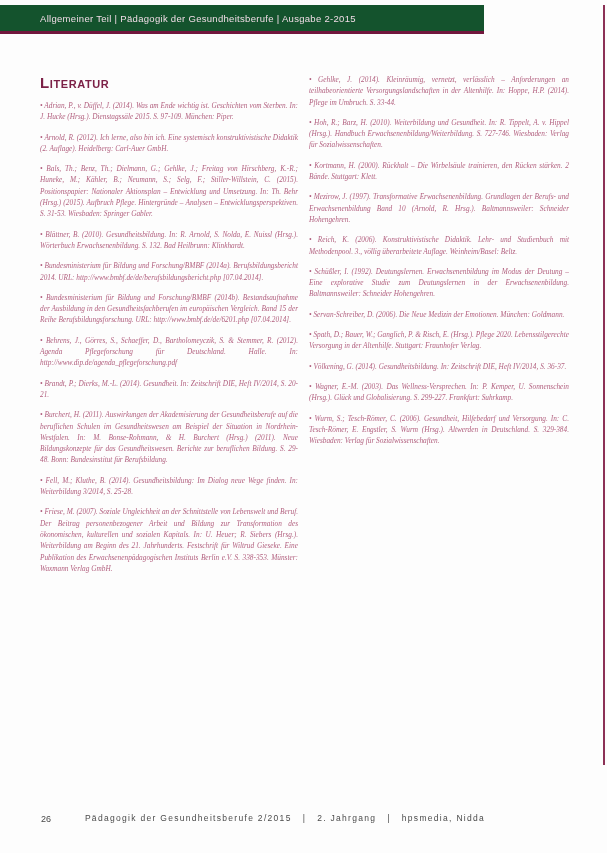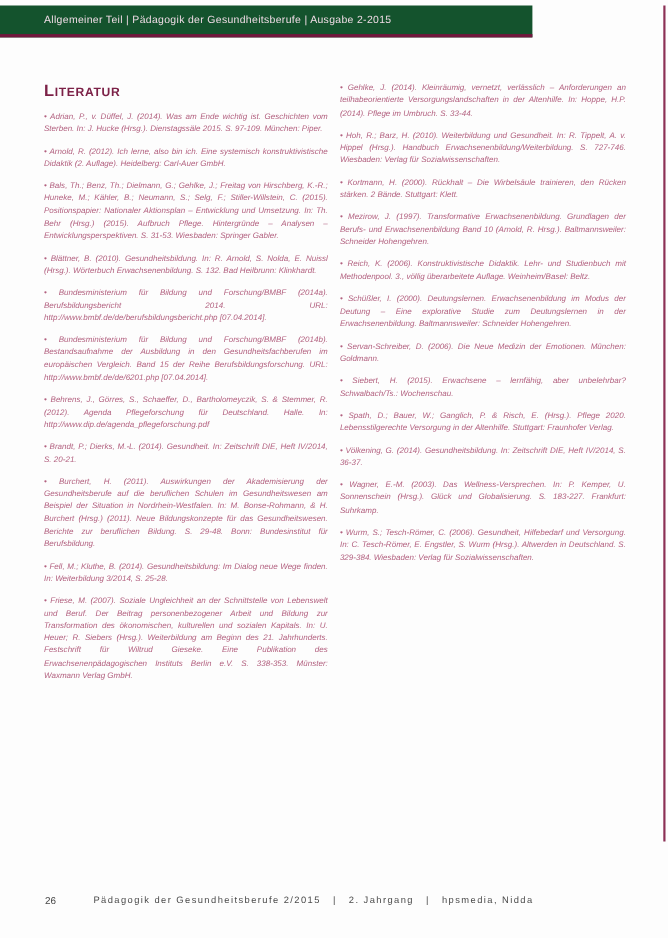--- a/index.html
+++ b/index.html
@@ -34,21 +34,21 @@
     font-size:15px; font-weight:600; letter-spacing:0.6px;
     margin:0 0 9px 0;
     font-family:"Liberation Sans", sans-serif;
   }
   .ref {
     font-style:italic;
     font-size:7.3px; line-height:11.3px;
     color:#b2607f;
     text-align:justify;
     margin:0 0 9px 0;
-    font-family:Liberation Sans, sans-serif;
+    font-family:Liberation Serif, serif;
   }
   .footer { position:absolute; top:813px; left:0; width:538px; height:20px; }
   .page-num {
     position:absolute; left:41px; top:1px;
     font-size:9px; color:#474747;
     font-family:"Liberation Sans", sans-serif;
   }
   .footer-line {
     text-align:center;
     font-size:8.5px; letter-spacing:1.3px; color:#4a4a4a;
@@ -80,25 +80,24 @@
   <p class="ref">• Fell, M.; Kluthe, B. (2014). Gesundheitsbildung: Im Dialog neue Wege finden. In: Weiterbildung 3/2014, S. 25-28.</p>
   <p class="ref">• Friese, M. (2007). Soziale Ungleichheit an der Schnittstelle von Lebenswelt und Beruf. Der Beitrag personenbezogener Arbeit und Bildung zur Transformation des ökonomischen, kulturellen und sozialen Kapitals. In: U. Heuer; R. Siebers (Hrsg.). Weiterbildung am Beginn des 21. Jahrhunderts. Festschrift für Wiltrud Gieseke. Eine Publikation des Erwachsenenpädagogischen Instituts Berlin e.V. S. 338-353. Münster: Waxmann Verlag GmbH.</p>
 </div>
 
 <div class="col col-right">
   <p class="ref">• Gehlke, J. (2014). Kleinräumig, vernetzt, verlässlich – Anforderungen an teilhabeorientierte Versorgungslandschaften in der Altenhilfe. In: Hoppe, H.P. (2014). Pflege im Umbruch. S. 33-44.</p>
   <p class="ref">• Hoh, R.; Barz, H. (2010). Weiterbildung und Gesundheit. In: R. Tippelt, A. v. Hippel (Hrsg.). Handbuch Erwachsenenbildung/Weiterbildung. S. 727-746. Wiesbaden: Verlag für Sozialwissenschaften.</p>
   <p class="ref">• Kortmann, H. (2000). Rückhalt – Die Wirbelsäule trainieren, den Rücken stärken. 2 Bände. Stuttgart: Klett.</p>
   <p class="ref">• Mezirow, J. (1997). Transformative Erwachsenenbildung. Grundlagen der Berufs- und Erwachsenenbildung Band 10 (Arnold, R. Hrsg.). Baltmannsweiler: Schneider Hohengehren.</p>
   <p class="ref">• Reich, K. (2006). Konstruktivistische Didaktik. Lehr- und Studienbuch mit Methodenpool. 3., völlig überarbeitete Auflage. Weinheim/Basel: Beltz.</p>
-  <p class="ref">• Schüßler, I. (2000). Deutungslernen. Erwachsenenbildung im Modus der Deutung – Eine explorative Studie zum Deutungslernen in der Erwachsenenbildung. Baltmannsweiler: Schneider Hohengehren.</p>
+  <p class="ref">• Schüßler, I. (1992). Deutungslernen. Erwachsenenbildung im Modus der Deutung – Eine explorative Studie zum Deutungslernen in der Erwachsenenbildung. Baltmannsweiler: Schneider Hohengehren.</p>
   <p class="ref">• Servan-Schreiber, D. (2006). Die Neue Medizin der Emotionen. München: Goldmann.</p>
-  <p class="ref">• Siebert, H. (2015). Erwachsene – lernfähig, aber unbelehrbar? Schwalbach/Ts.: Wochenschau.</p>
   <p class="ref">• Spath, D.; Bauer, W.; Ganglich, P. &amp; Risch, E. (Hrsg.). Pflege 2020. Lebensstilgerechte Versorgung in der Altenhilfe. Stuttgart: Fraunhofer Verlag.</p>
   <p class="ref">• Völkening, G. (2014). Gesundheitsbildung. In: Zeitschrift DIE, Heft IV/2014, S. 36-37.</p>
-  <p class="ref">• Wagner, E.-M. (2003). Das Wellness-Versprechen. In: P. Kemper, U. Sonnenschein (Hrsg.). Glück und Globalisierung. S. 183-227. Frankfurt: Suhrkamp.</p>
+  <p class="ref">• Wagner, E.-M. (2003). Das Wellness-Versprechen. In: P. Kemper, U. Sonnenschein (Hrsg.). Glück und Globalisierung. S. 299-227. Frankfurt: Suhrkamp.</p>
   <p class="ref">• Wurm, S.; Tesch-Römer, C. (2006). Gesundheit, Hilfebedarf und Versorgung. In: C. Tesch-Römer, E. Engstler, S. Wurm (Hrsg.). Altwerden in Deutschland. S. 329-384. Wiesbaden: Verlag für Sozialwissenschaften.</p>
 </div>
 
 <div class="footer">
   <span class="page-num">26</span>
   <div class="footer-line">Pädagogik der Gesundheitsberufe 2/2015   |   2. Jahrgang   |   hpsmedia, Nidda</div>
 </div>
 
 </body></html>

